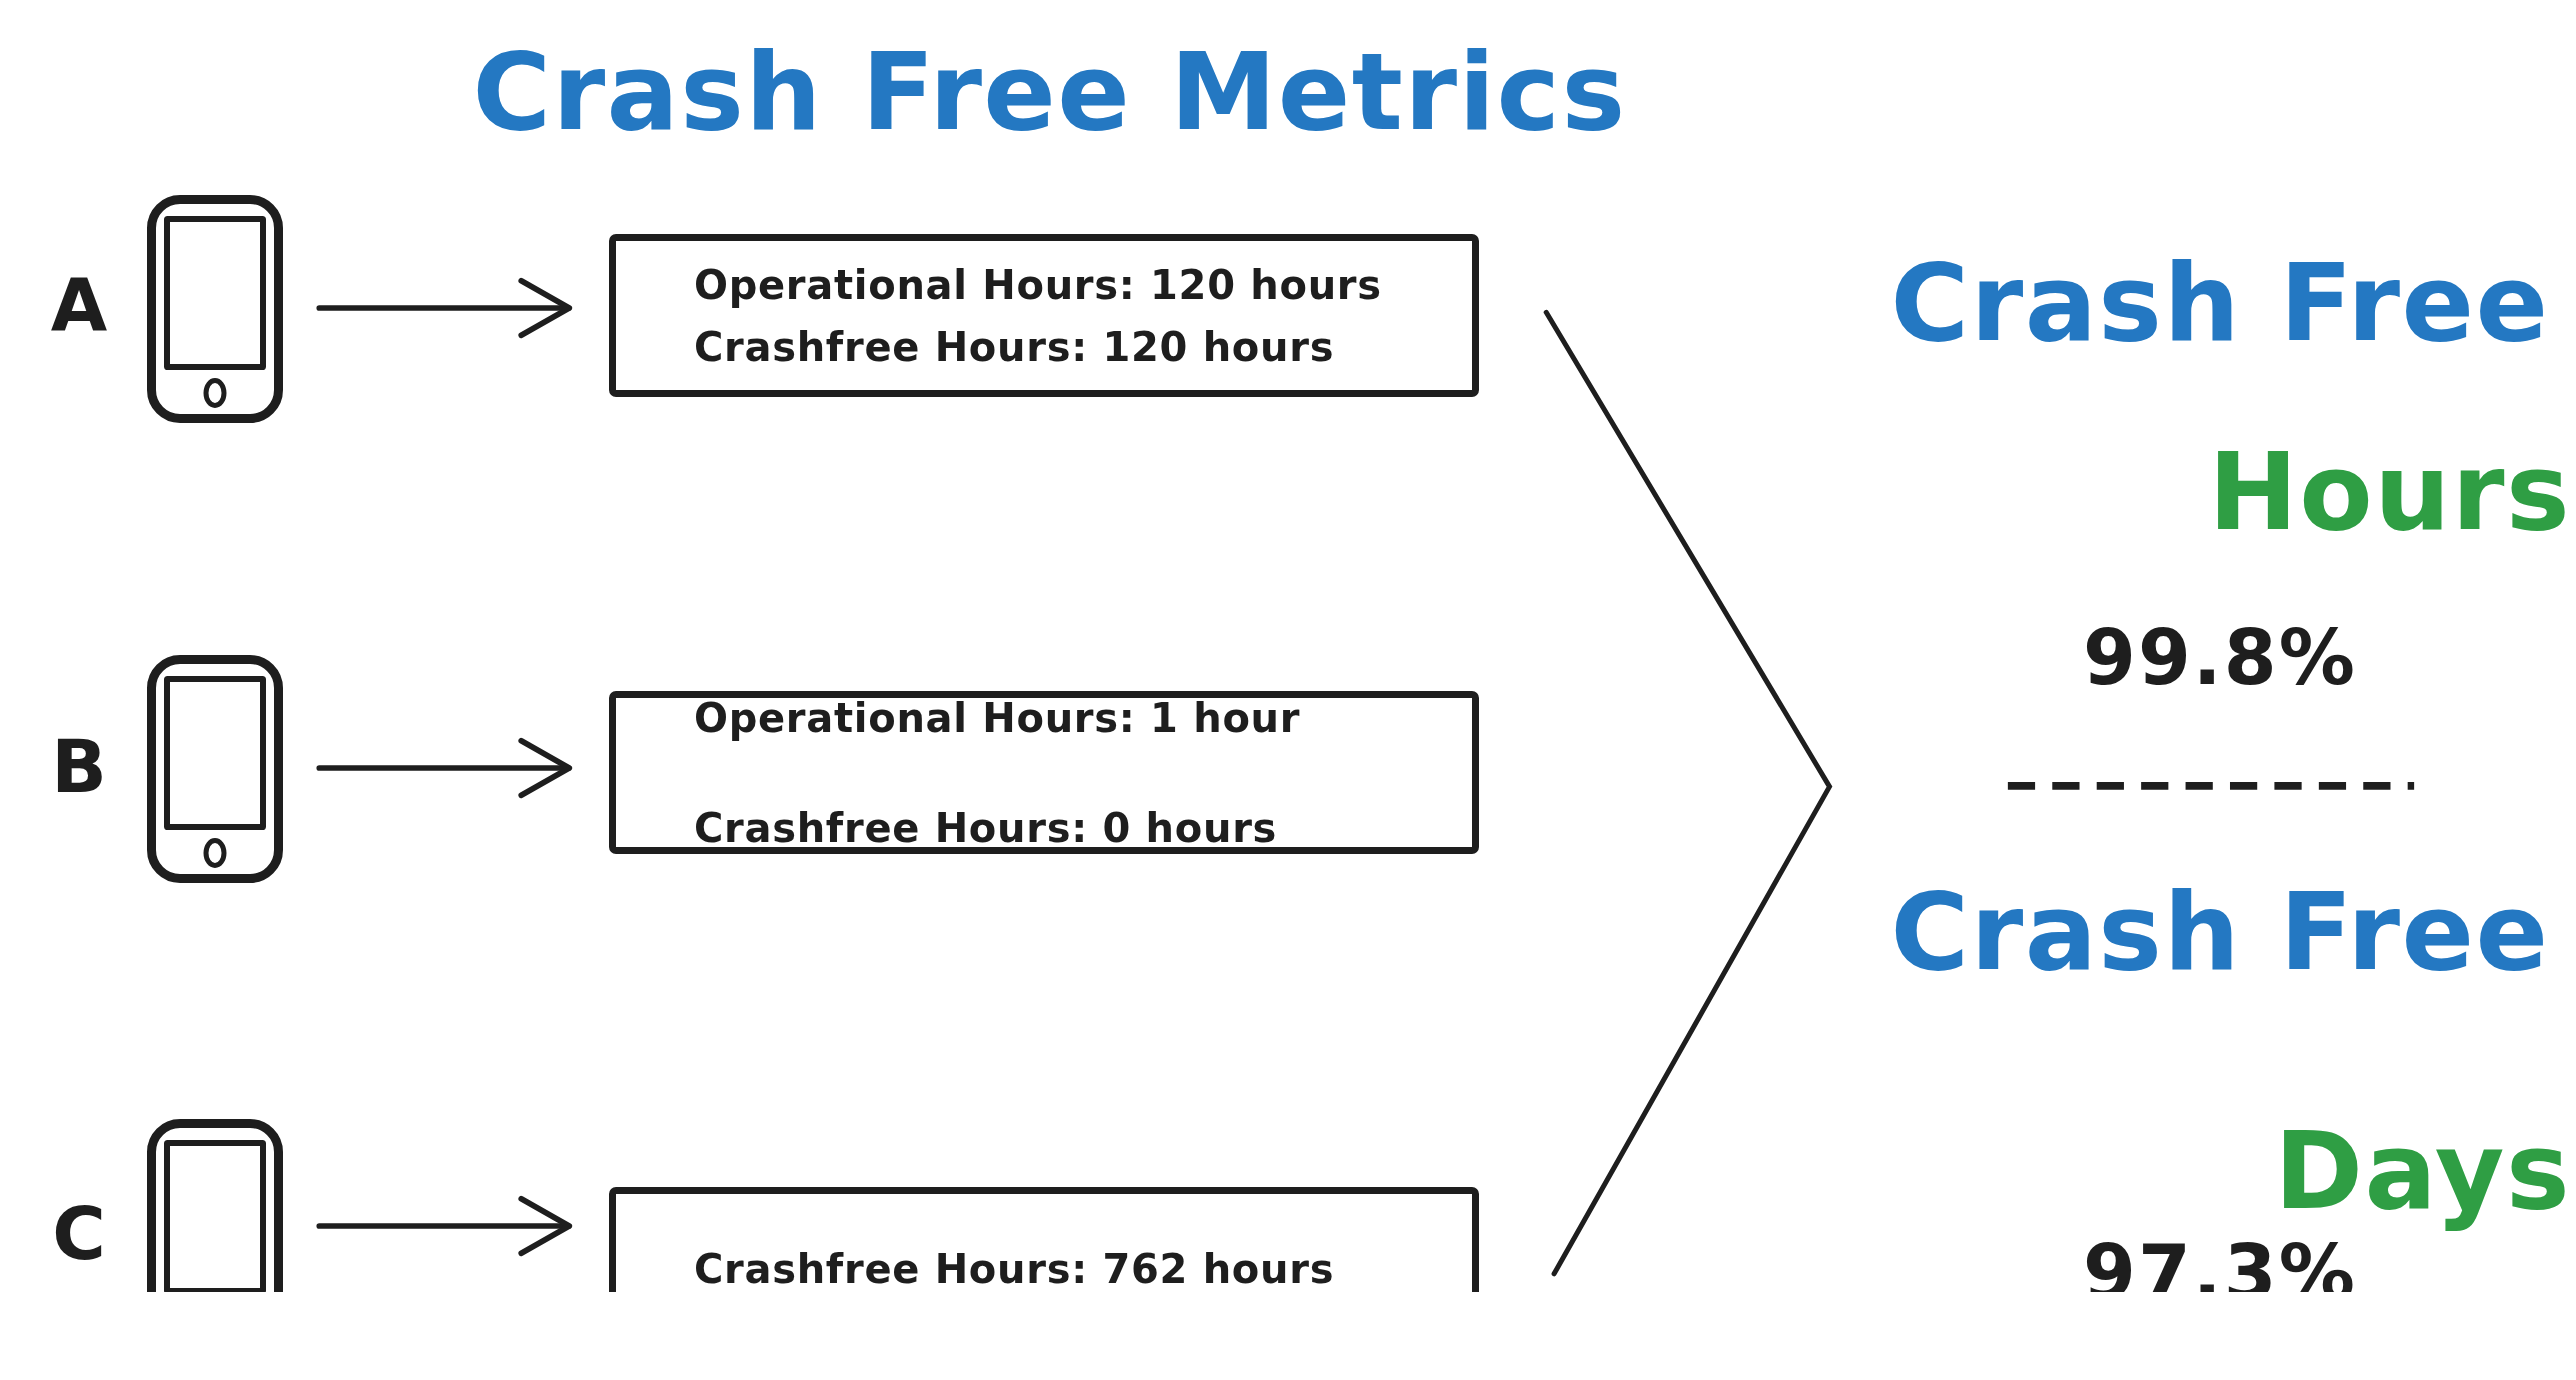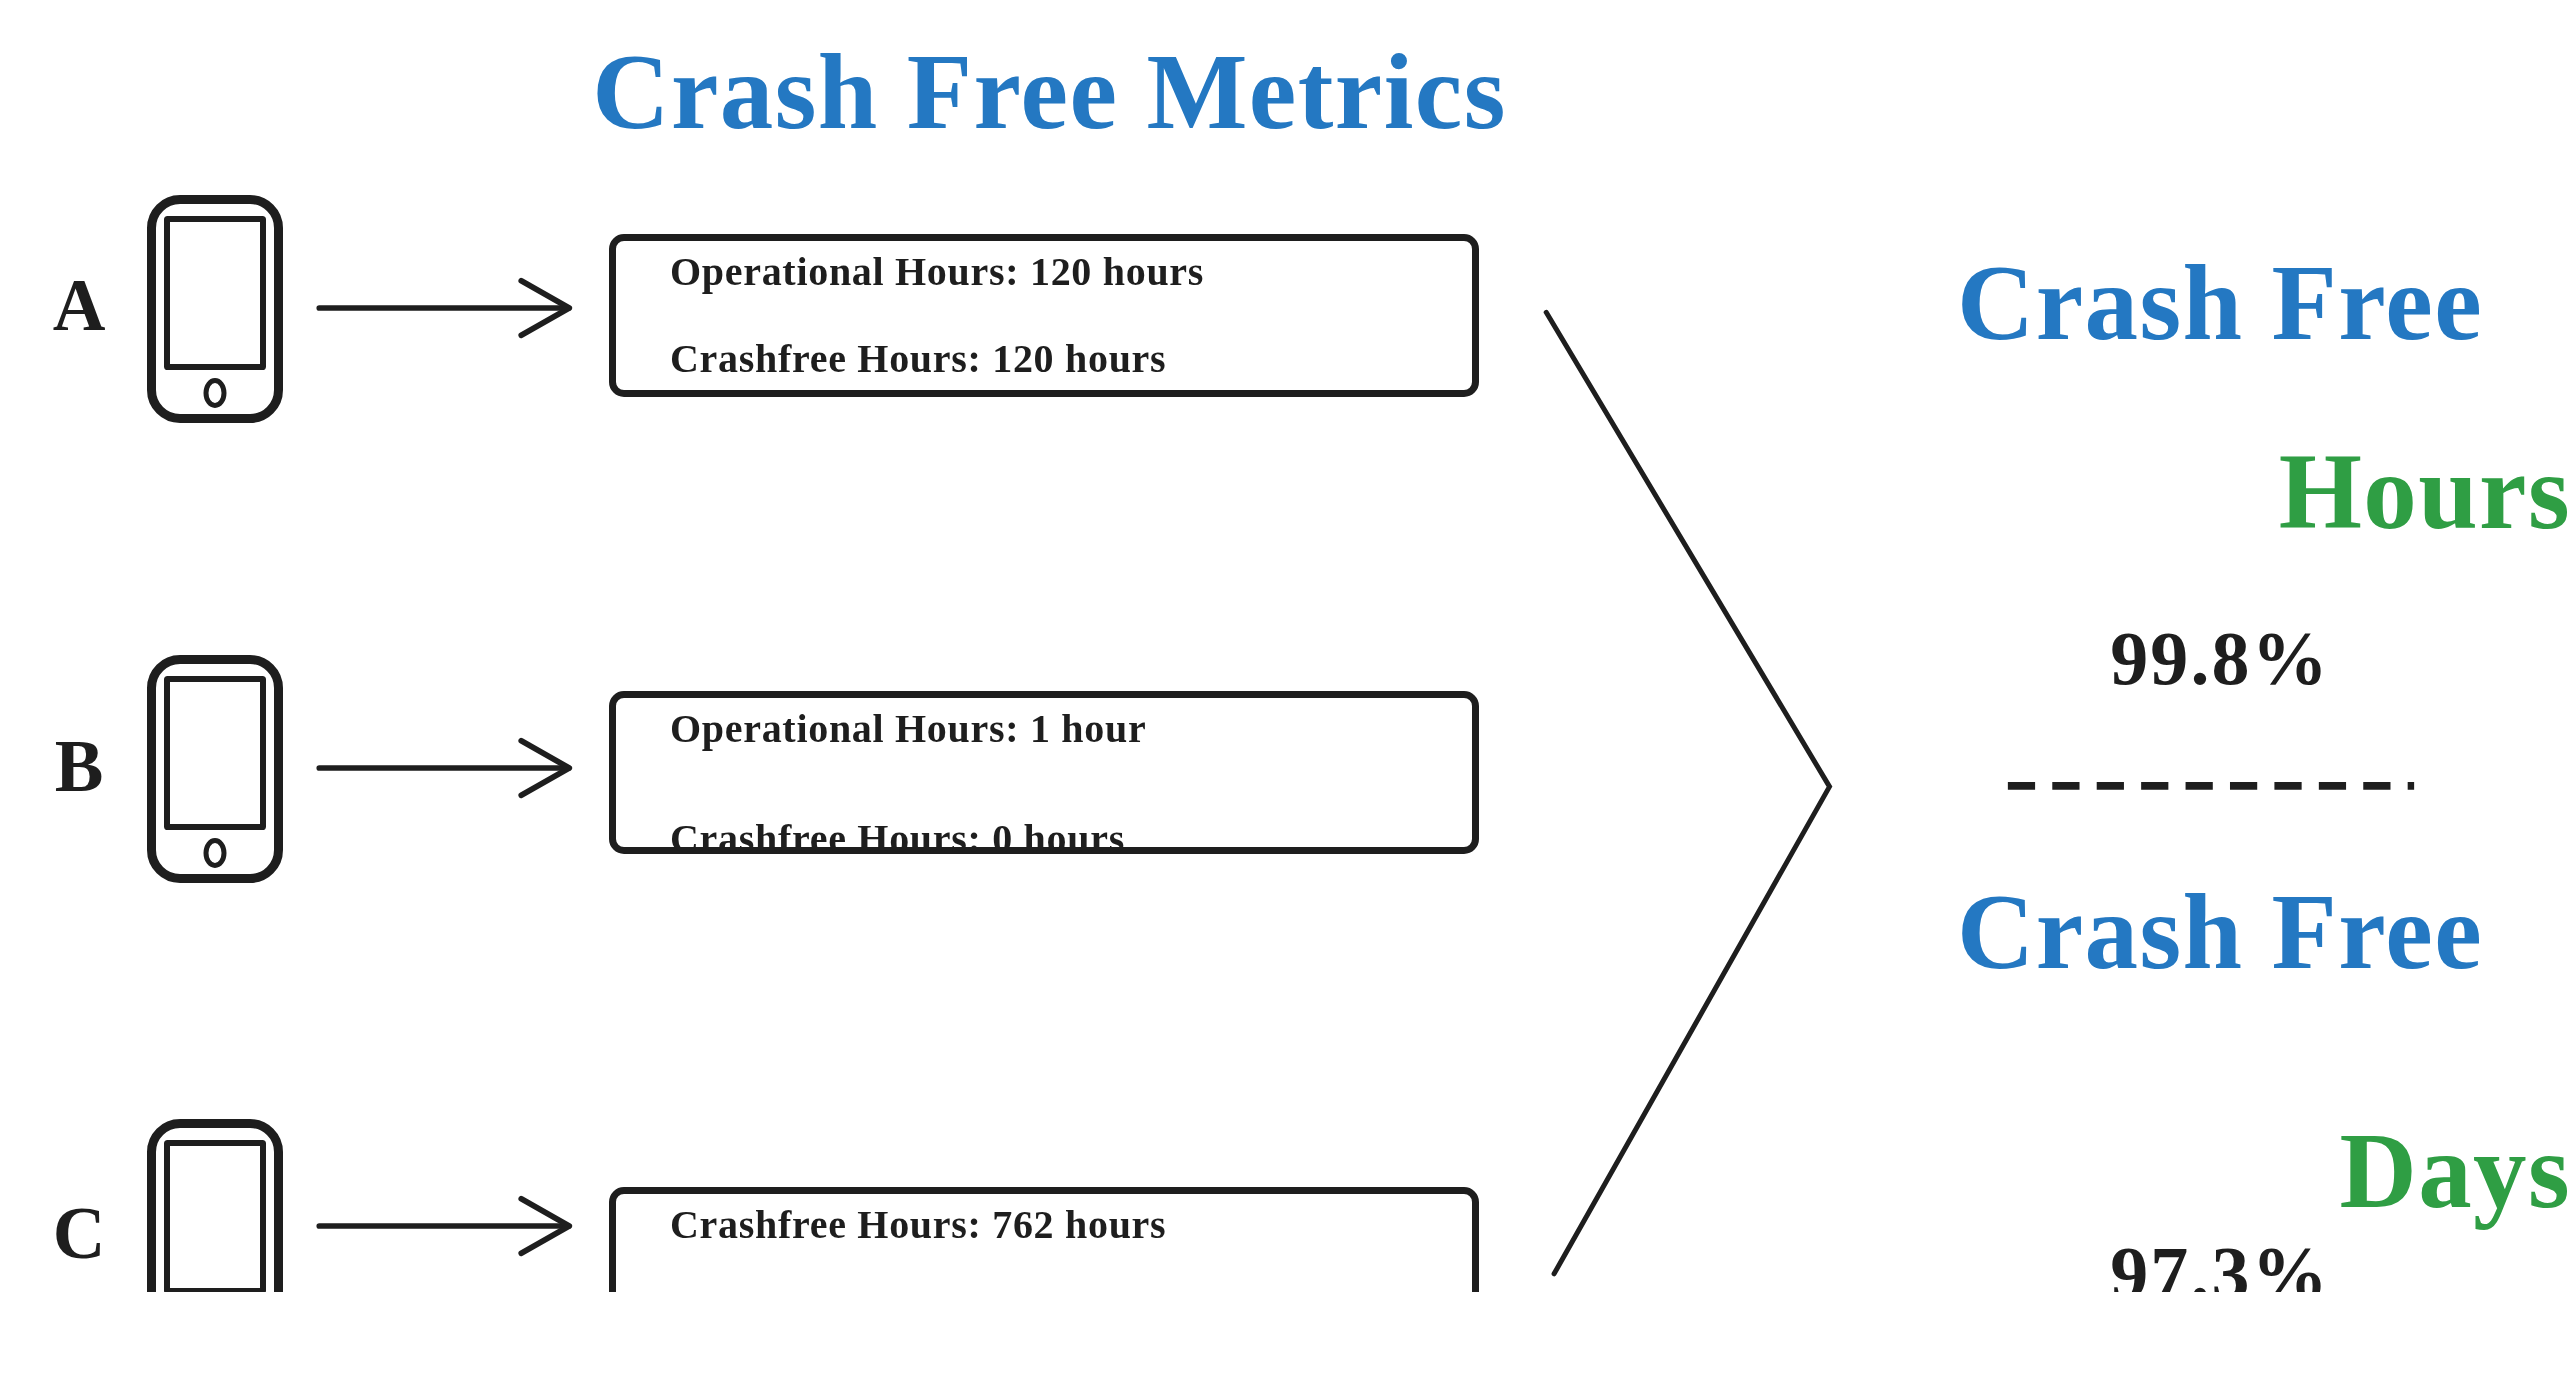--- a/index.html
+++ b/index.html
@@ -4,21 +4,21 @@
 <style>
   :root{
     --ink:#1e1e1e;
     --blue:#2478c2;
     --green:#2f9e44;
     --background:#ffffff;
   }
   *{margin:0;padding:0;box-sizing:border-box;}
   html,body{background:var(--background);}
   body{font-family:"DejaVu Sans", sans-serif;color:var(--ink);}
-  .canvas{position:relative;width:2576px;height:1292px;background:var(--background);overflow:hidden;font-family:Liberation Serif, serif;}
+  .canvas{position:relative;width:2576px;height:1292px;background:var(--background);overflow:hidden;}
 
   
   .title{position:absolute;left:430px;top:39px;width:1239px;text-align:center;
          font-size:107px;font-weight:bold;color:var(--blue);line-height:1;letter-spacing:1.4px;}
 
   
   .dev-label{position:absolute;left:21.5px;width:115px;text-align:center;
              font-size:73px;font-weight:bold;color:var(--ink);line-height:1;}
   .label-a{top:269px;} .label-b{top:730px;} .label-c{top:1197px;}
 
@@ -31,22 +31,22 @@
   .phone .home{position:absolute;left:50%;bottom:5.7px;transform:translateX(-50%);
                width:23px;height:30px;border:5.7px solid var(--ink);border-radius:50%;}
 
   
   .arrow{position:absolute;left:315px;width:265px;height:86px;}
   .arrow-a{top:265px;} .arrow-b{top:725px;} .arrow-c{top:1183px;}
   .arrow path{stroke:var(--ink);stroke-width:8;fill:none;stroke-linecap:round;stroke-linejoin:round;}
 
   
   .metric-box{position:absolute;left:609px;width:870px;height:163px;
-              border:7.9px solid var(--ink);border-radius:15px;background:var(--background);
-              display:flex;flex-direction:column;justify-content:space-between;padding-left:54px;}
+              border:7.9px solid var(--ink);border-radius:7px;background:var(--background);
+              display:flex;flex-direction:column;justify-content:center;padding-left:78px;}
   .box-a{top:234px;} .box-b{top:691px;gap:48px;} .box-c{top:1187px;}
   .metric-box .line{font-size:40px;font-weight:bold;line-height:62px;color:var(--ink);
                     letter-spacing:0.7px;white-space:nowrap;}
 
   
   .chevron{position:absolute;left:1504px;top:279px;width:372px;height:1031px;}
   .chevron polyline{stroke:var(--ink);stroke-width:7;fill:none;stroke-linecap:round;}
 
   
   .result-col{position:absolute;left:1869px;top:0;width:702px;height:1380px;}

